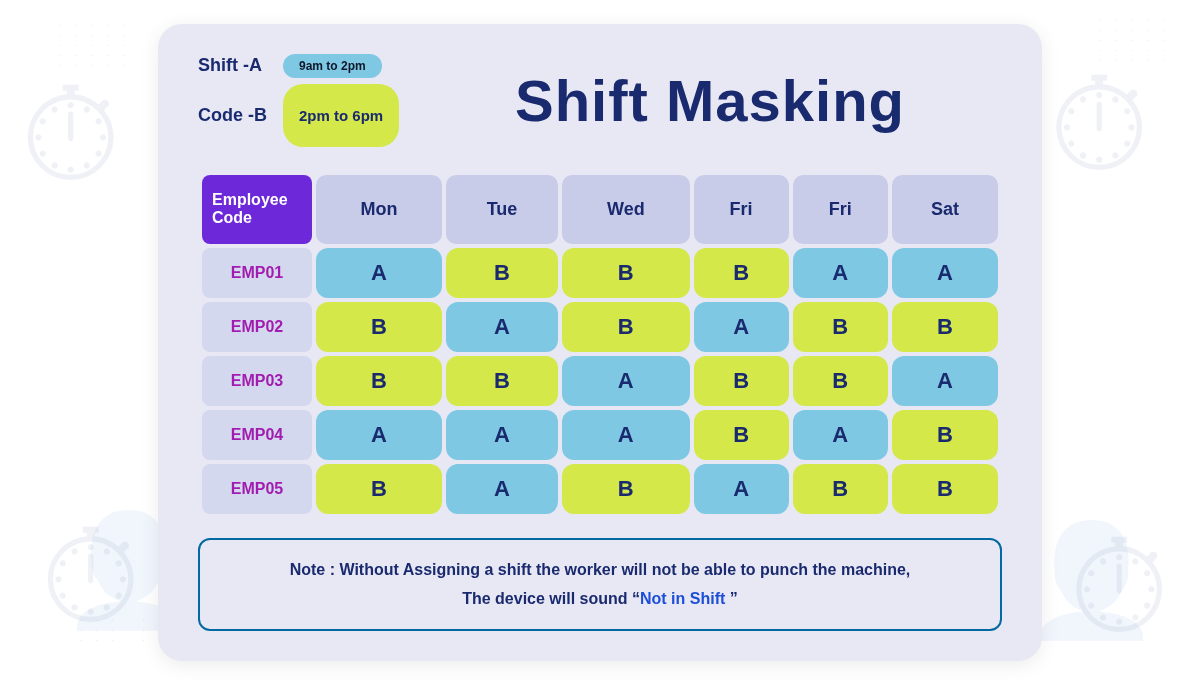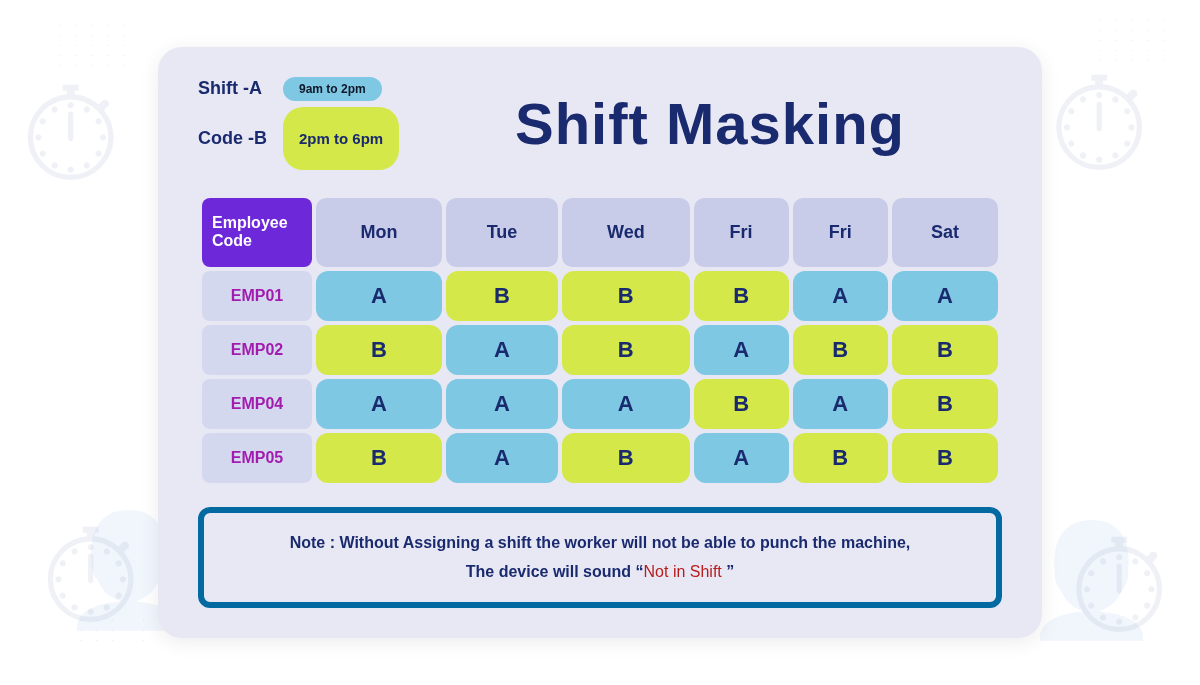--- a/index.html
+++ b/index.html
@@ -166,34 +166,34 @@
       color: #1a2a6e;
       font-weight: 900;
       font-size: 22px;
       text-align: center;
       padding: 12px 8px;
       border-radius: 12px;
     }
 
     .note-card {
       background: #e8e8f5;
-      border: 6px solid #0369a1;
+      border: 2px solid #0369a1;
       border-radius: 12px;
       padding: 16px 30px;
       text-align: center;
       margin-top: 20px;
       font-size: 16px;
       color: #1a2a6e;
       font-weight: 600;
       line-height: 1.8;
     }
 
     .not-in-shift {
-      color: #b91c1c;
-      font-weight: 400;
+      color: #1d4ed8;
+      font-weight: 700;
     }
   </style>
 </head>
 <body>
 
 <div class="bg-dots dots-tl">
   ·&nbsp;·&nbsp;·&nbsp;·&nbsp;·<br>
   ·&nbsp;·&nbsp;·&nbsp;·&nbsp;·<br>
   ·&nbsp;·&nbsp;·&nbsp;·&nbsp;·<br>
   ·&nbsp;·&nbsp;·&nbsp;·&nbsp;·<br>
@@ -263,20 +263,29 @@
         <tr>
           <td class="emp-cell">EMP02</td>
           <td class="shift-cell-b">B</td>
           <td class="shift-cell-a">A</td>
           <td class="shift-cell-b">B</td>
           <td class="shift-cell-a">A</td>
           <td class="shift-cell-b">B</td>
           <td class="shift-cell-b">B</td>
         </tr>
         <tr>
+          <td class="emp-cell">EMP03</td>
+          <td class="shift-cell-b">B</td>
+          <td class="shift-cell-b">B</td>
+          <td class="shift-cell-a">A</td>
+          <td class="shift-cell-b">B</td>
+          <td class="shift-cell-b">B</td>
+          <td class="shift-cell-a">A</td>
+        </tr>
+        <tr>
           <td class="emp-cell">EMP04</td>
           <td class="shift-cell-a">A</td>
           <td class="shift-cell-a">A</td>
           <td class="shift-cell-a">A</td>
           <td class="shift-cell-b">B</td>
           <td class="shift-cell-a">A</td>
           <td class="shift-cell-b">B</td>
         </tr>
         <tr>
           <td class="emp-cell">EMP05</td>

